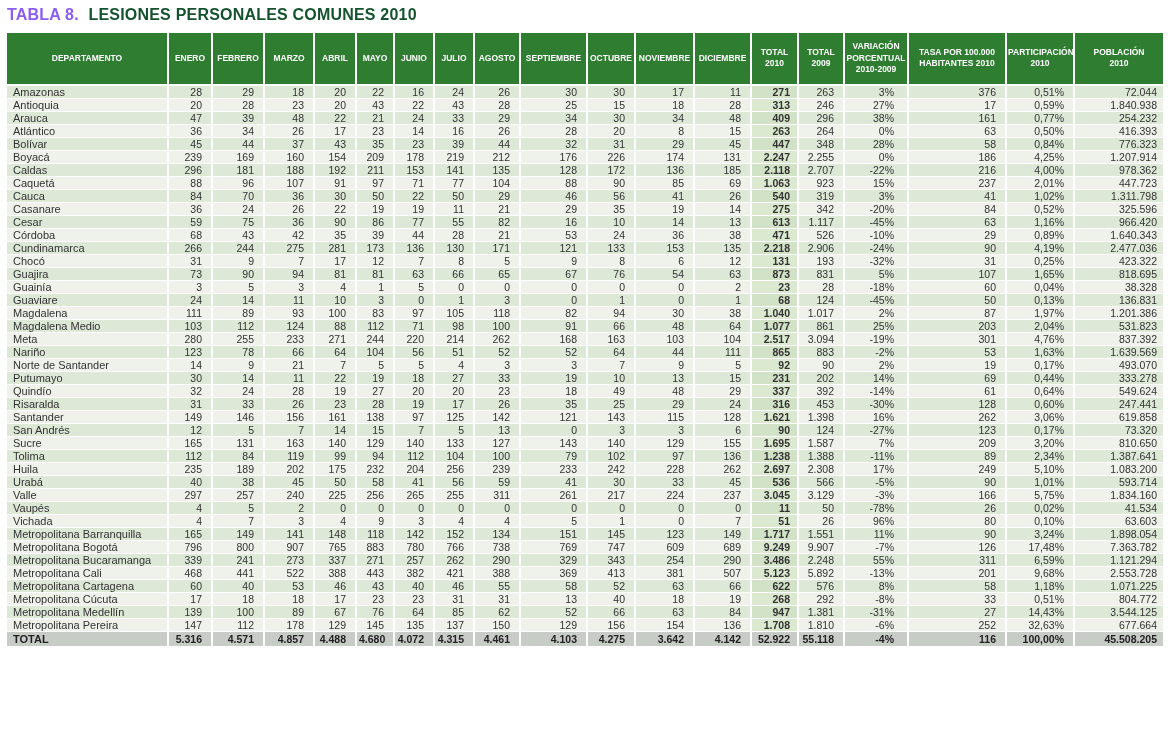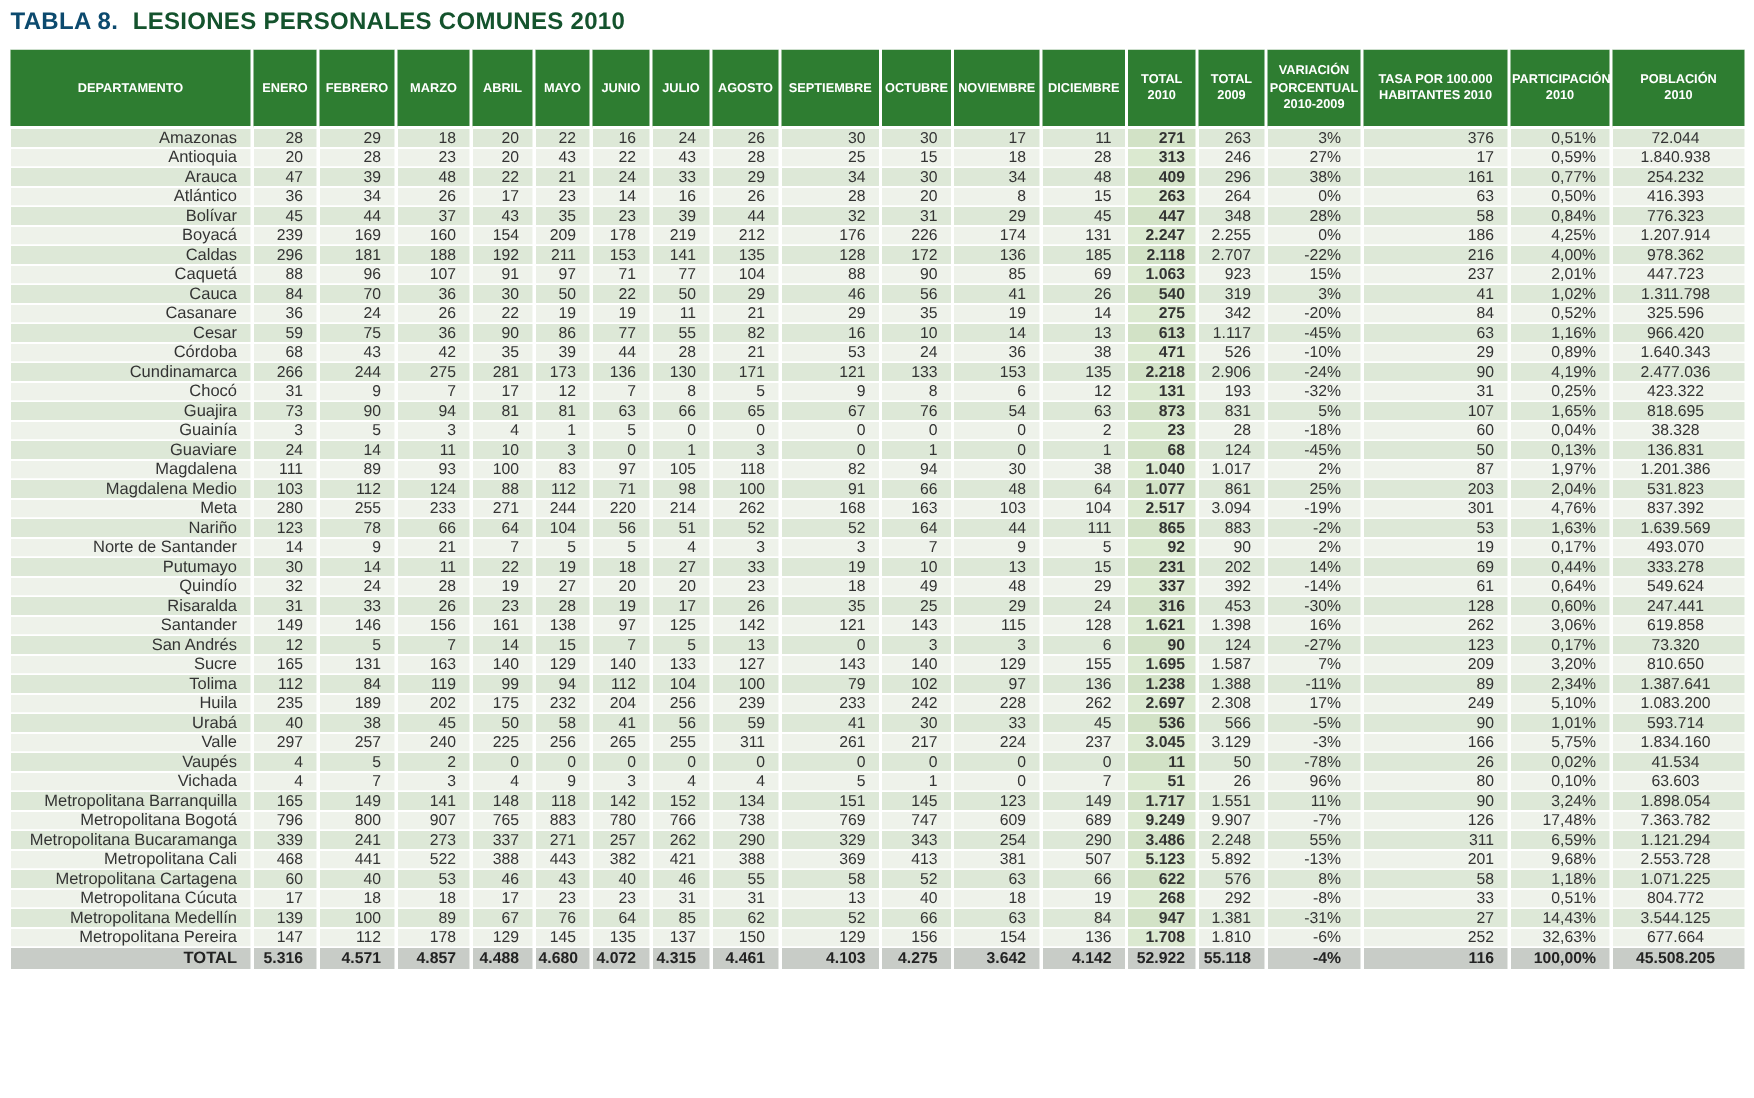--- a/index.html
+++ b/index.html
@@ -5,21 +5,21 @@
   * { box-sizing: border-box; }
   html, body { margin: 0; padding: 0; background: #ffffff; }
   body {
     font-family: "Liberation Sans", "DejaVu Sans", sans-serif;
     width: 1169px;
     color: #333333;
   }
   .page { padding: 4px 4px 0 5px; }
 
   .title { margin: 2px 0 8px 2px; font-size: 16px; font-weight: bold; letter-spacing: 0.2px; }
-  .title .t-green { color: #0c4a6e; margin-top: 35px; }
+  .title .t-green { color: #8b5cf6; margin-top: 35px; }
   .title .t-dark  { color: #14532d; margin-left: 5px; }
 
   table.main {
     border-collapse: collapse;
     table-layout: fixed;
     width: 1160px;
     border: 1px solid #6b9e6b;
   }
   th {
     background: #2e7d31;
@@ -42,29 +42,29 @@
     line-height: 12px;
     padding: 0 9px 0 2px;
     text-align: right;
     border-left: 2px solid #ffffff;
     border-right: 2px solid #ffffff;
     border-top: 1px solid #ffffff;
     border-bottom: 1px solid #ffffff;
     overflow: hidden;
     white-space: nowrap;
   }
-  td.dept { text-align: right; padding-left: 6px; font-size: 11px; }
+  td.dept { text-align: left; padding-left: 6px; font-size: 11px; }
   tr.odd  td { background: #dde8d7; }
   tr.even td { background: #eef2ea; }
   td.tot10 { font-weight: bold; padding-right: 7px; }
   tr.odd  td.tot10 { background: #d2e2c6; }
   tr.even td.tot10 { background: #dbe9d0; }
   td.varcol  { padding-right: 13px; }
   td.tasacol { }
-  td.pobcol  { padding-right: 6px; text-align: center; }
+  td.pobcol  { padding-right: 6px; }
   tr.total-row td,
   tr.total-row td.tot10 {
     background: #c8ccc7;
     font-weight: bold;
     color: #222222;
     height: 15px;
   }
 </style>
 </head>
 <body>

